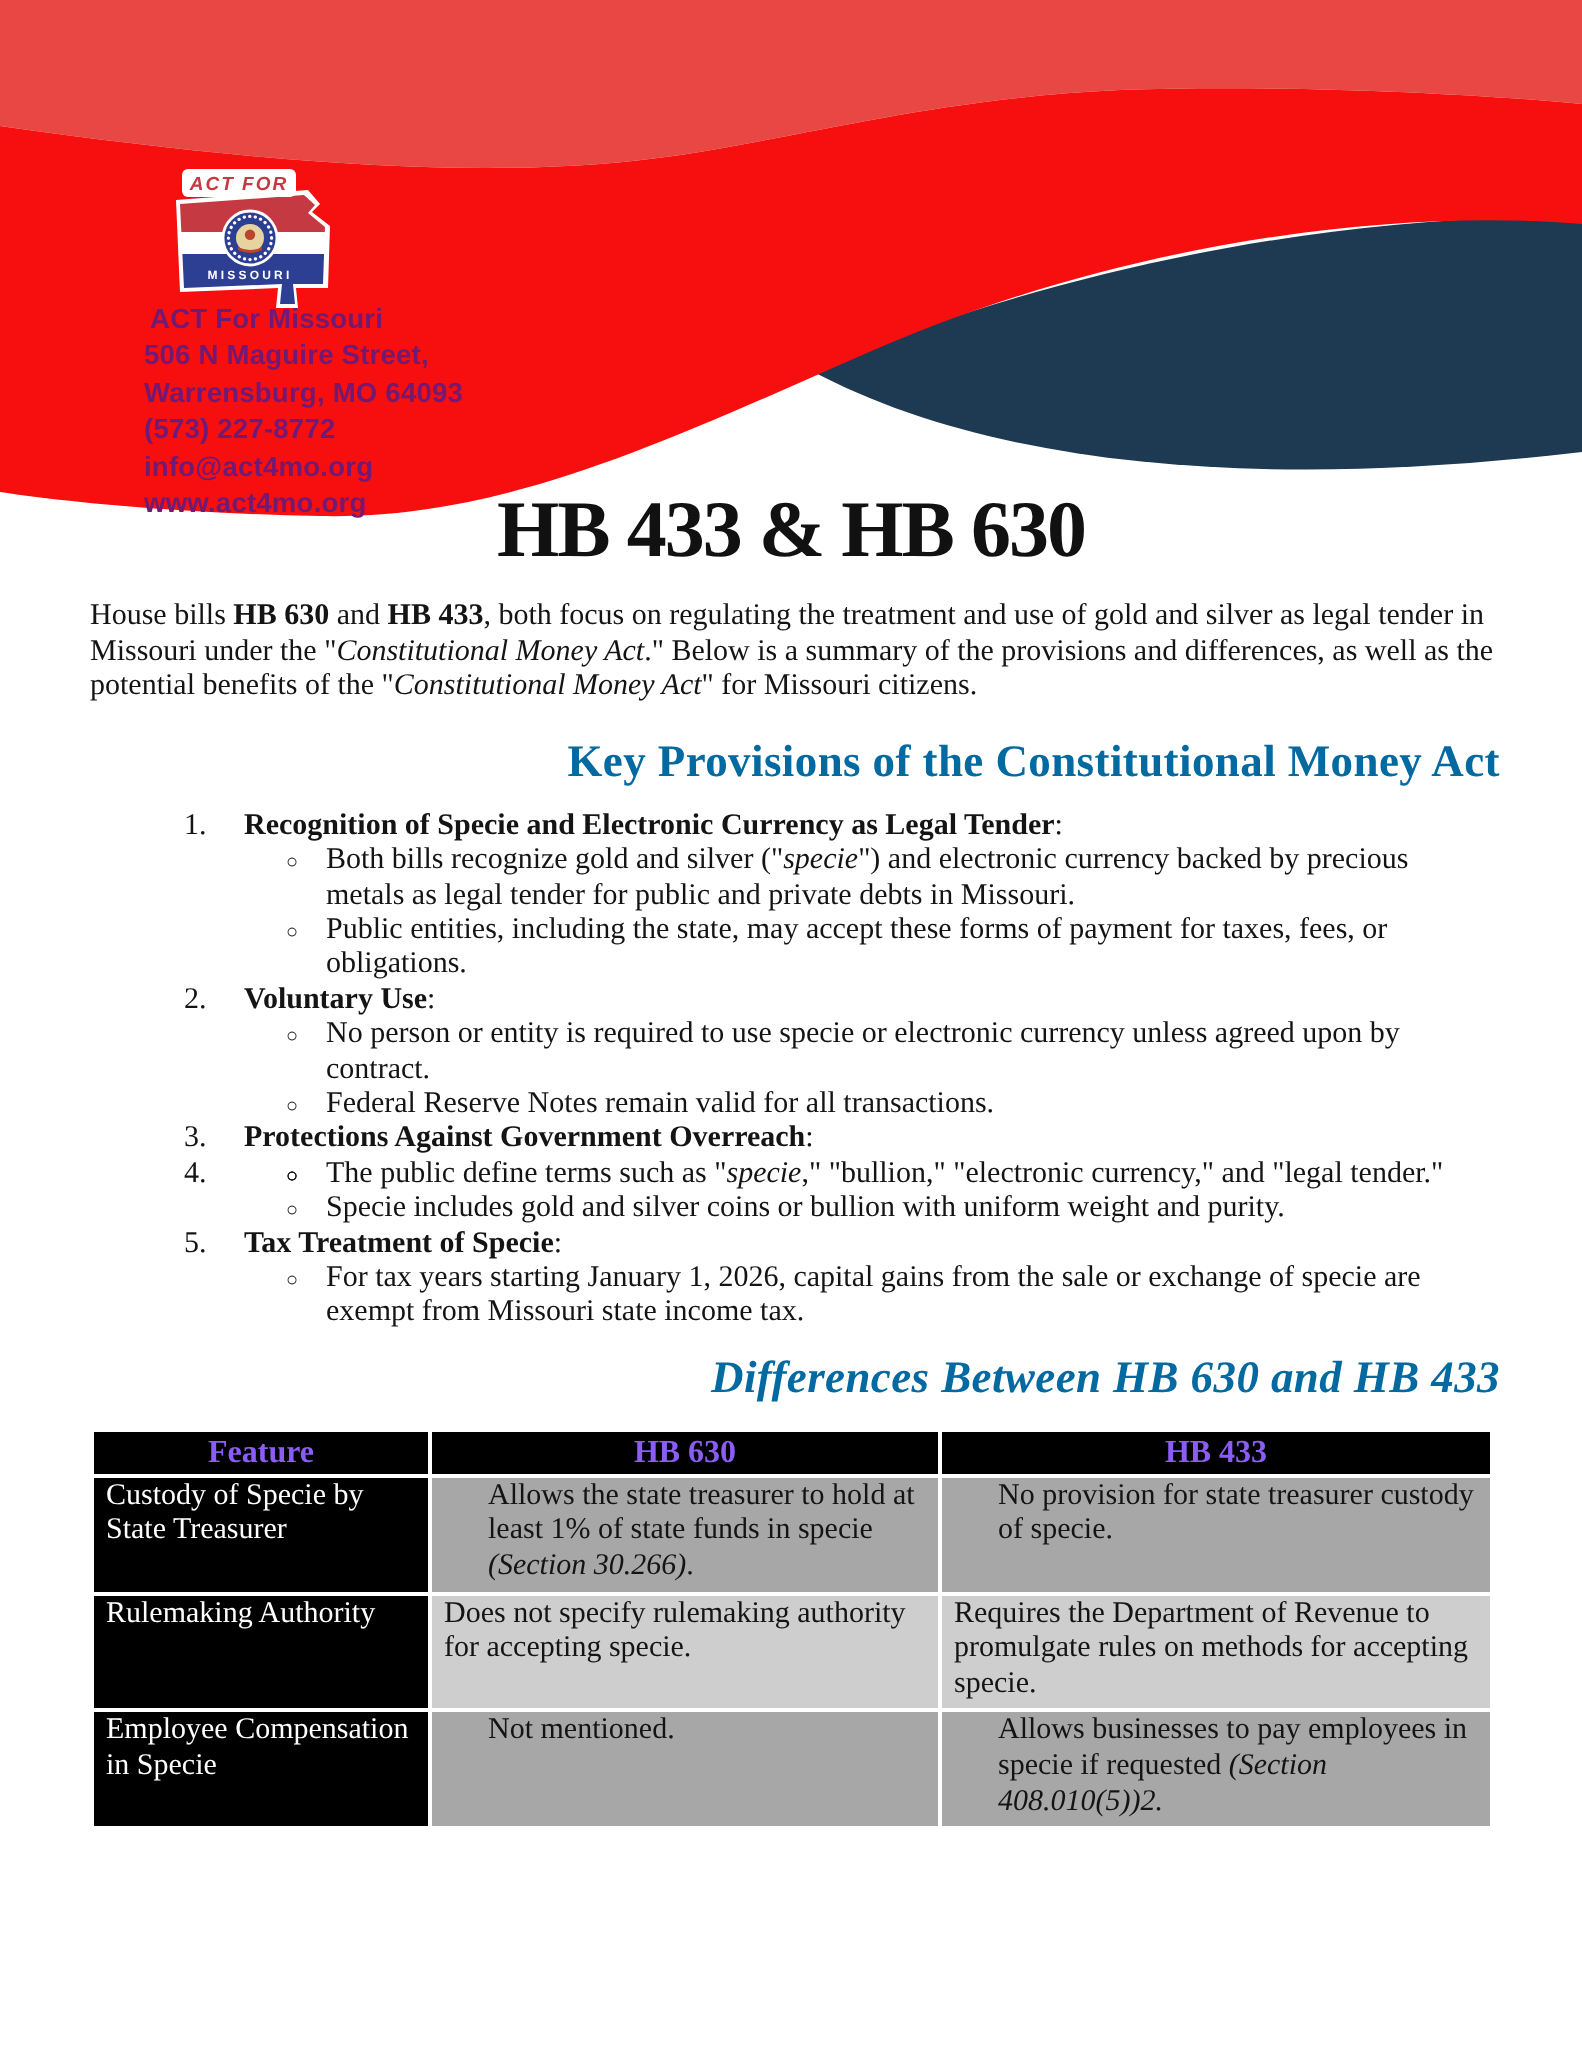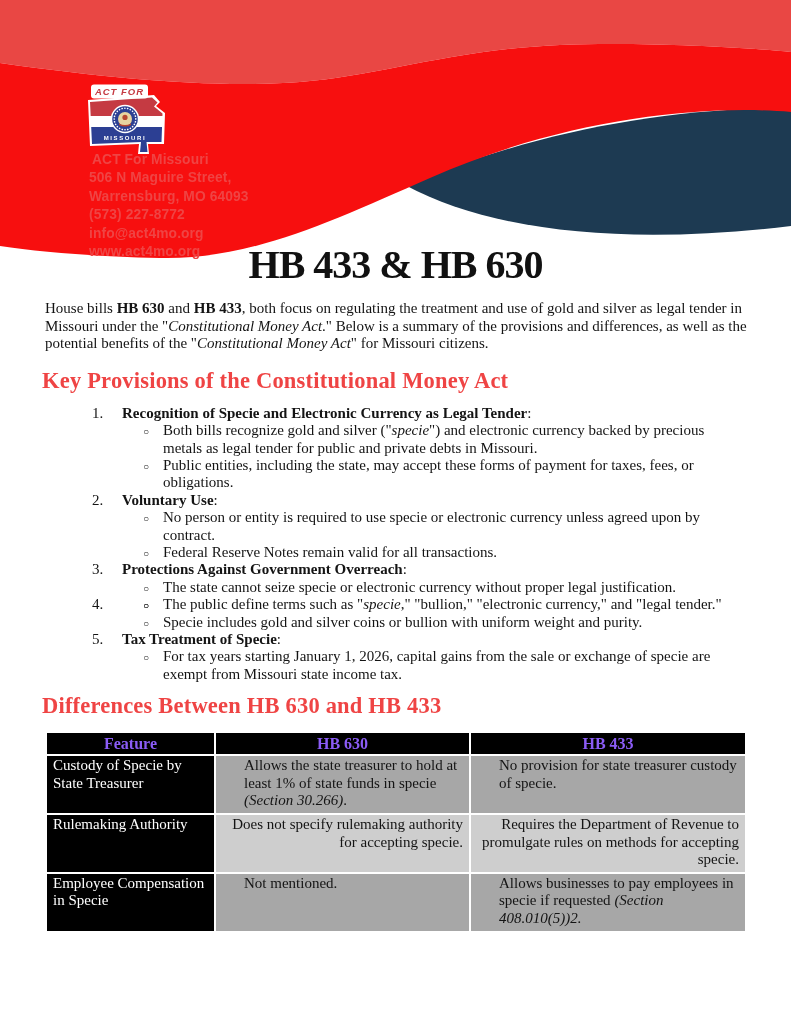--- a/index.html
+++ b/index.html
@@ -12,42 +12,42 @@
     width:791px;height:1024px;background:#ffffff;position:relative;overflow:hidden;
     font-family:"Liberation Serif",serif;color:#141414;
   }
   .b{font-weight:bold;}
   .i{font-style:italic;}
 
   
   .waves{position:absolute;top:0;left:0;width:791px;height:262px;z-index:0;}
   .logo{position:absolute;left:84px;top:84px;width:104px;height:80px;z-index:2;}
   .contact{
-    position:absolute;left:89px;top:151px;z-index:2;color:#ef4444;
+    position:absolute;left:72px;top:151px;z-index:2;color:#701a75;
     font-family:"Liberation Sans",sans-serif;font-weight:700;
     font-size:13.8px;line-height:18.4px;letter-spacing:.1px;white-space:nowrap;
   }
   .contact span{display:block;}
   .contact span:first-child{padding-left:3px;}
 
   
   .main{position:relative;z-index:1;padding-top:243px;}
   h1.doc-title{
     margin:0;text-align:center;color:var(--ink);
     font-family:Liberation Serif, serif;font-weight:700;
     font-size:40px;line-height:44px;letter-spacing:-1px;
   }
   .content{margin:0 41px 0 42px;}
   .intro{margin:13px 0 0 3px;font-size:15px;line-height:17.6px;text-align:left;}
   h2.sec{
-    margin:0;text-align:left;font-weight:bold;color:#ef4444;
+    margin:0;text-align:right;font-weight:bold;color:#0369a1;
     font-size:22.5px;line-height:27px;letter-spacing:.2px;
   }
   h2.sec.first{margin-top:14px;}
-  h2.sec.second{margin-top:9px;}
+  h2.sec.second{margin-top:9px;font-style:italic;}
 
   
   .plist{margin:11px 3px 0 46px;font-size:15px;line-height:17.4px;}
   .item{position:relative;}
   .item-head{padding-left:34px;}
   .item-num{position:absolute;left:4px;top:0;}
   .bullet{position:relative;padding-left:75px;}
   .bullet .marker{
     position:absolute;left:55px;top:1px;font-size:10px;line-height:17px;color:#1a1a1a;
   }
@@ -62,21 +62,21 @@
   }
   table.diff th{
     background:var(--cell-black);color:#8b5cf6;font-weight:bold;
     text-align:center;font-size:16px;line-height:19px;padding:1px 4px;
   }
   td.feature{
     background:var(--cell-black);color:#ffffff;font-weight:normal;padding-top:2px;
   }
   td.val{border-left:4px solid #ffffff;border-right:4px solid #ffffff;}
   tr.dark td.val{background:var(--row-dark);padding-left:28px;}
-  tr.light td.val{background:var(--row-light);text-align:right;}
+  tr.light td.val{background:var(--row-light);}
   col.c1{width:169px;} col.c2{width:255px;} col.c3{width:276px;}
 </style>
 </head>
 <body>
 
 <div class="waves">
   <svg width="791" height="262" viewBox="0 0 791 262">
     <path style="fill:var(--red-light)" d="M0,0 H791 V52 C740,47 640,42 560,45 C450,50 380,76 300,82 C220,88 120,80 0,63 Z"></path>
     <path style="fill:var(--navy)" d="M405,185 C520,138 650,108 791,108 L791,226 C640,244 500,236 405,185 Z"></path>
     <path style="fill:var(--red)" d="M0,63 C120,80 220,88 300,82 C380,76 450,50 560,45 C640,42 740,47 791,52 L791,112 C700,104 560,120 430,178 C330,222 250,260 160,258 C100,257 40,252 0,246 Z"></path>
@@ -152,21 +152,20 @@
           <span class="marker">○</span>
           <div><span>Federal Reserve Notes remain valid for all transactions.</span></div>
         </div>
       </div>
 
       <div class="item">
         <span class="item-num">3.</span>
         <div class="item-head"><span class="b">Protections Against Government Overreach</span><span>:</span></div>
         <div class="bullet">
           <span class="marker">○</span>
-          <div><span>The state cannot seize specie or electronic currency without proper legal justification.</span></div>
         </div>
         <div class="bullet">
           <span class="marker">○</span>
         </div>
       </div>
 
       <div class="item">
         <span class="item-num">4.</span>
         <div class="bullet">
           <span class="marker">○</span>

